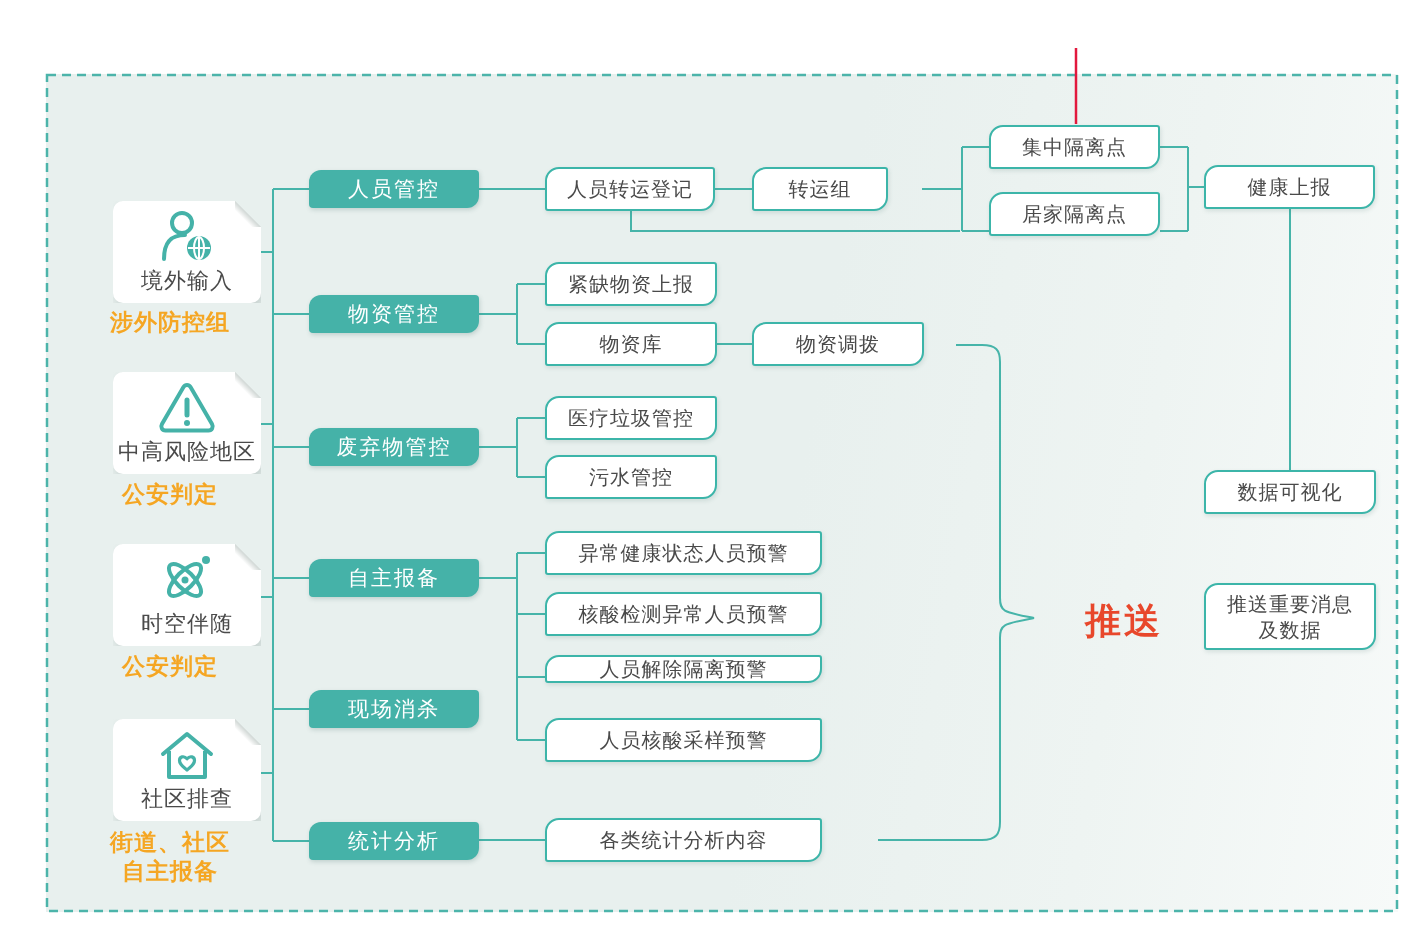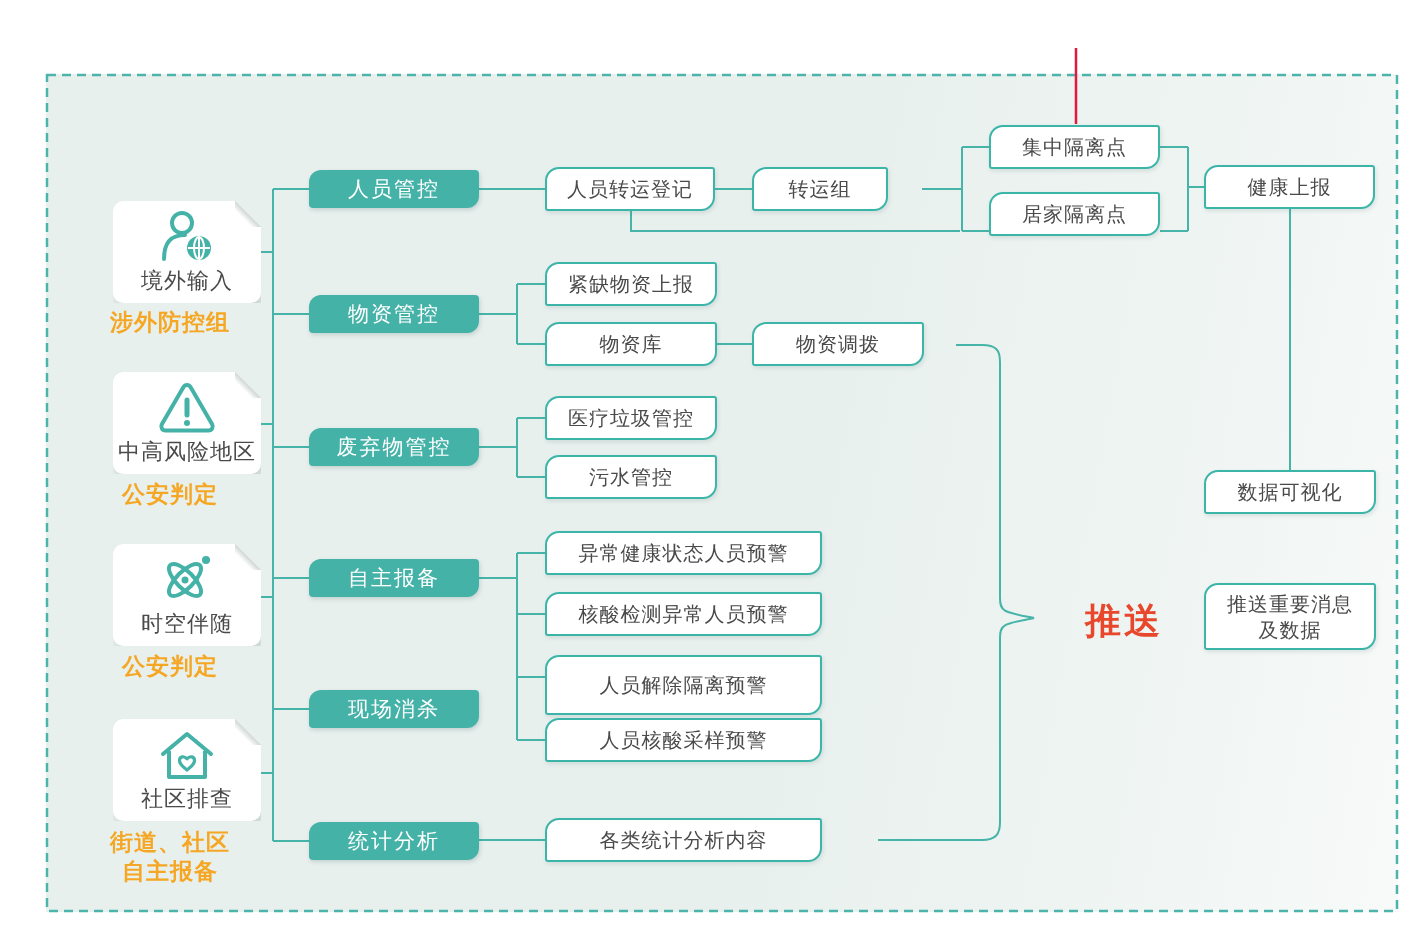--- a/index.html
+++ b/index.html
@@ -178,21 +178,21 @@
   <div class="node" style="left:989px;top:125px;width:171px;height:44px">集中隔离点</div>
   <div class="node" style="left:989px;top:192px;width:171px;height:44px">居家隔离点</div>
   <div class="node" style="left:1204px;top:165px;width:171px;height:44px">健康上报</div>
   <div class="node" style="left:545px;top:262px;width:172px;height:44px">紧缺物资上报</div>
   <div class="node" style="left:545px;top:322px;width:172px;height:44px">物资库</div>
   <div class="node" style="left:752px;top:322px;width:172px;height:44px">物资调拨</div>
   <div class="node" style="left:545px;top:396px;width:172px;height:44px">医疗垃圾管控</div>
   <div class="node" style="left:545px;top:455px;width:172px;height:44px">污水管控</div>
   <div class="node" style="left:545px;top:531px;width:277px;height:44px">异常健康状态人员预警</div>
   <div class="node" style="left:545px;top:592px;width:277px;height:44px">核酸检测异常人员预警</div>
-  <div class="node" style="left:545px;top:655px;width:277px;height:60px">人员解除隔离预警</div>
+  <div class="node" style="left:545px;top:655px;width:277px;height:28px">人员解除隔离预警</div>
   <div class="node" style="left:545px;top:718px;width:277px;height:44px">人员核酸采样预警</div>
   <div class="node" style="left:545px;top:818px;width:277px;height:44px">各类统计分析内容</div>
   <div class="node" style="left:1204px;top:470px;width:172px;height:44px">数据可视化</div>
   <div class="node" style="left:1204px;top:583px;width:172px;height:67px">推送重要消息
 及数据</div>
 
   <div class="push-label">推送</div>
 
 </div>
 

